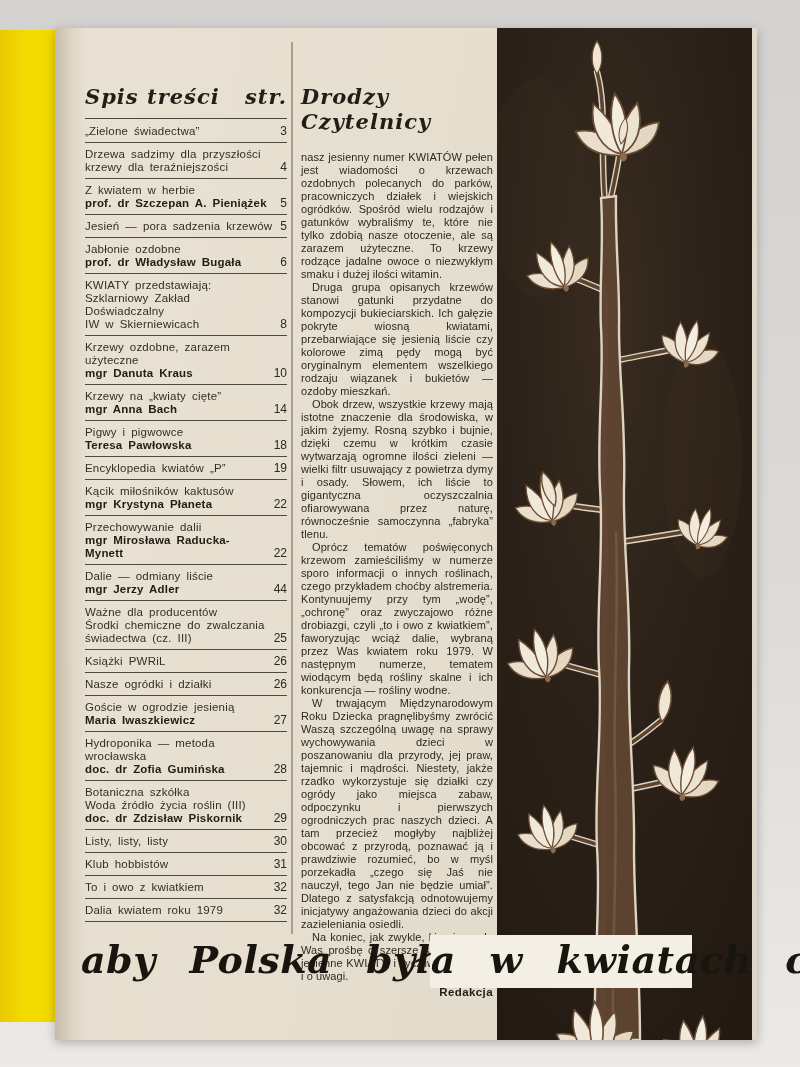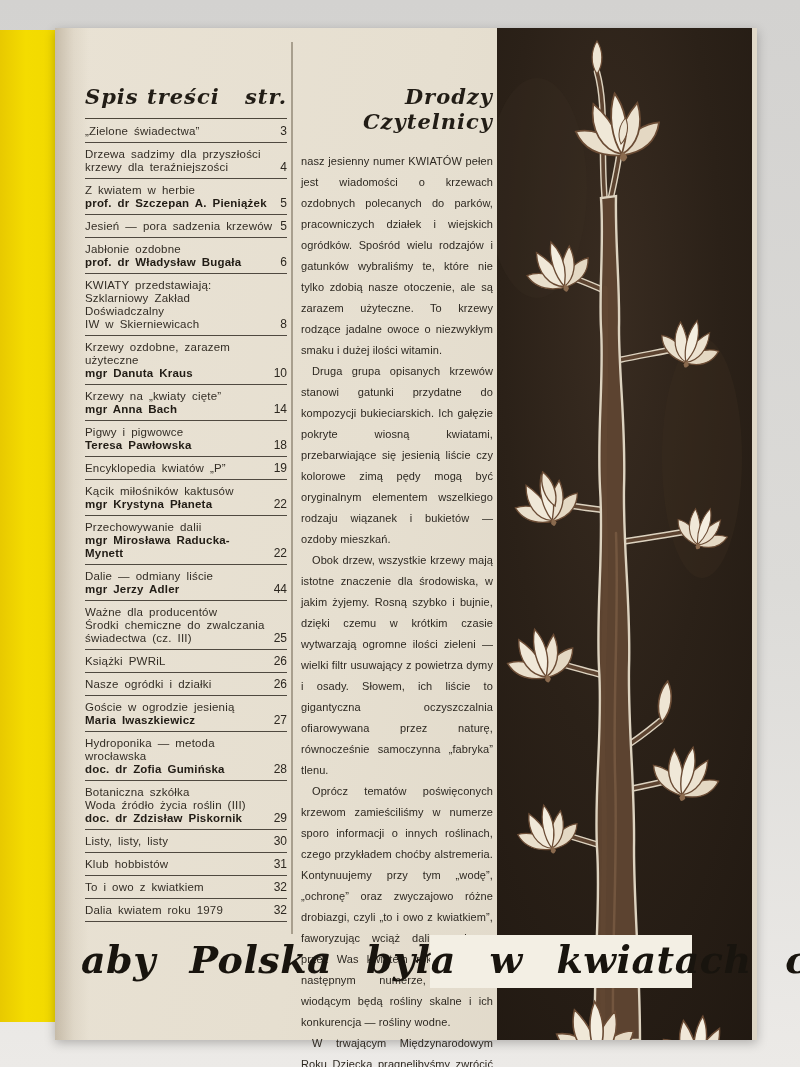--- a/index.html
+++ b/index.html
@@ -24,21 +24,21 @@
     box-shadow:0 3px 10px rgba(0,0,0,.25);
   }
   .page::before{ 
     content:"";position:absolute;left:0;top:0;width:34px;height:100%;
     background:linear-gradient(90deg,rgba(120,100,70,.30),rgba(120,100,70,.08) 55%,rgba(120,100,70,0));
     pointer-events:none;
   }
 
   .script{
     font-family:"DejaVu Serif", serif;
-    font-style:italic;font-weight:bold;color:#221d16;text-align:right;
+    font-style:italic;font-weight:bold;color:#221d16;
   }
 
   
   .toc{position:absolute;left:30px;top:56px;width:202px;}
   .toc-header{
     display:flex;justify-content:space-between;align-items:baseline;
     font-size:21px;letter-spacing:1px;
     border-bottom:1.5px solid #4c463a;padding-bottom:9px;
   }
   .toc-items{margin-top:1px;}
@@ -59,21 +59,21 @@
   }
 
   
   .divider{position:absolute;left:236px;top:14px;width:1.5px;height:892px;background:#a89f8e;}
 
   
   .editorial{position:absolute;left:246px;top:56px;width:192px;}
   .ed-title{font-size:21px;letter-spacing:1px;}
   .ed-body{margin-top:17px;}
   .ed-body p{
-    margin:0;font-size:11px;line-height:21px;color:#2d2821;
+    margin:0;font-size:11px;line-height:13px;color:#2d2821;
     text-align:justify;text-indent:11px;letter-spacing:.1px;
   }
   .ed-body p:first-child{text-indent:0;}
   .signature{
     text-align:right;font-weight:bold;font-size:11.5px;color:#211c15;
     margin-top:3px;letter-spacing:.4px;
   }
 
   
   .photo{position:absolute;left:442px;top:0;width:255px;height:1012px;}

